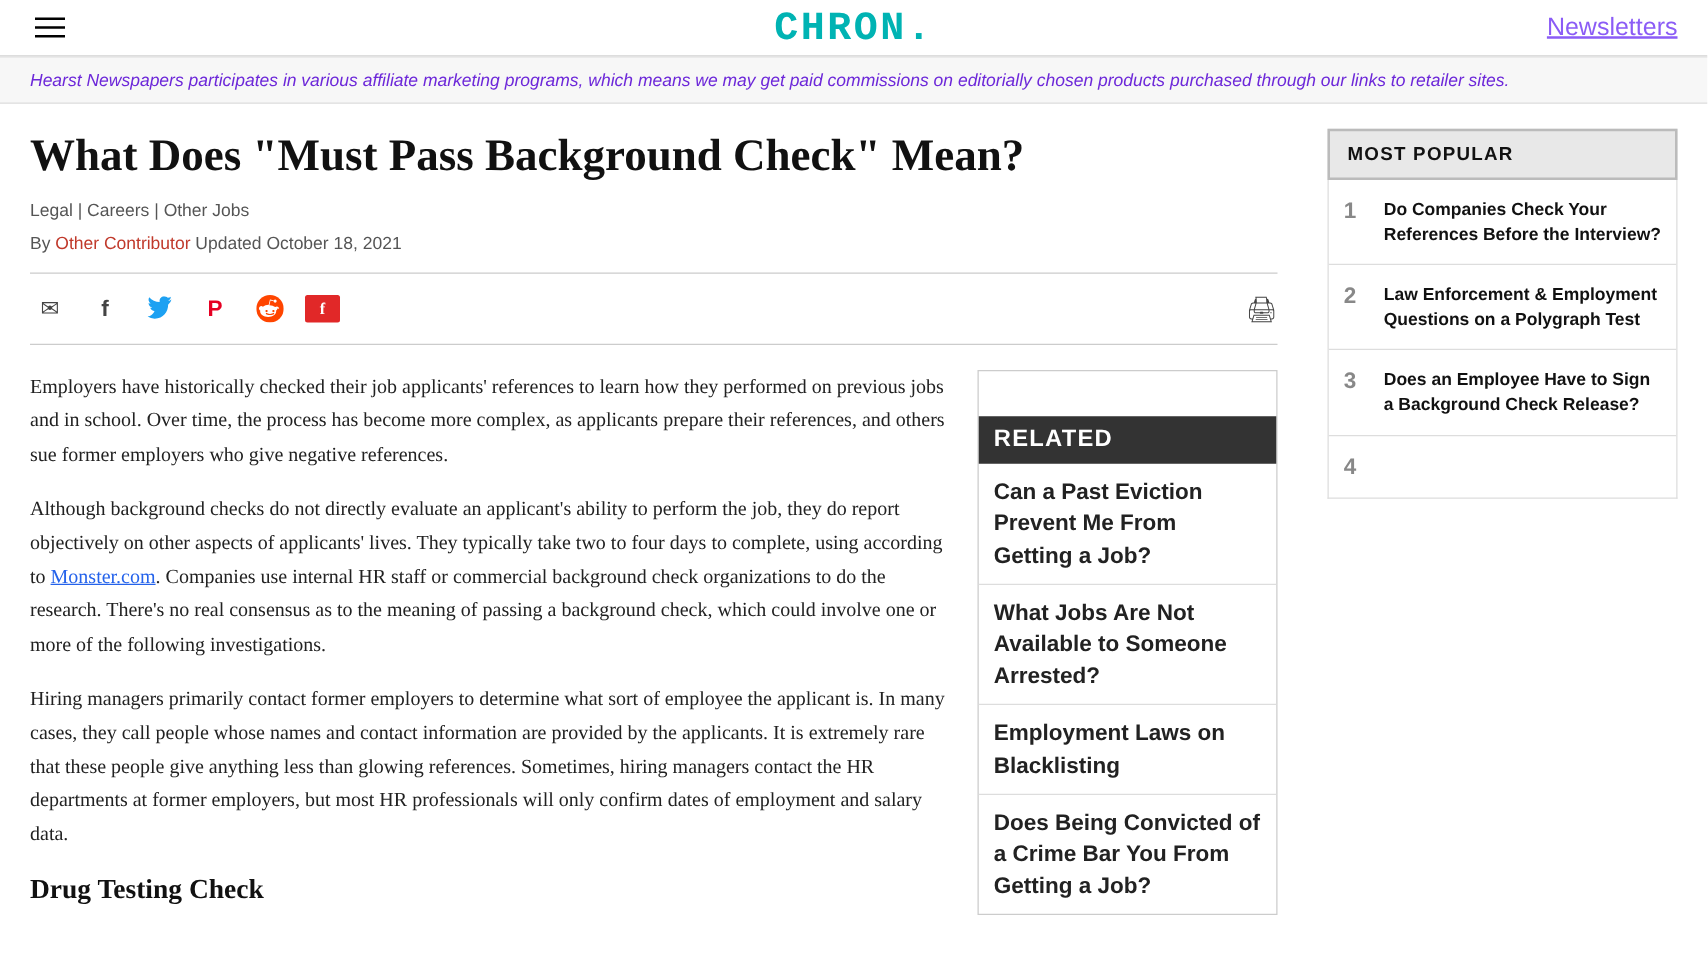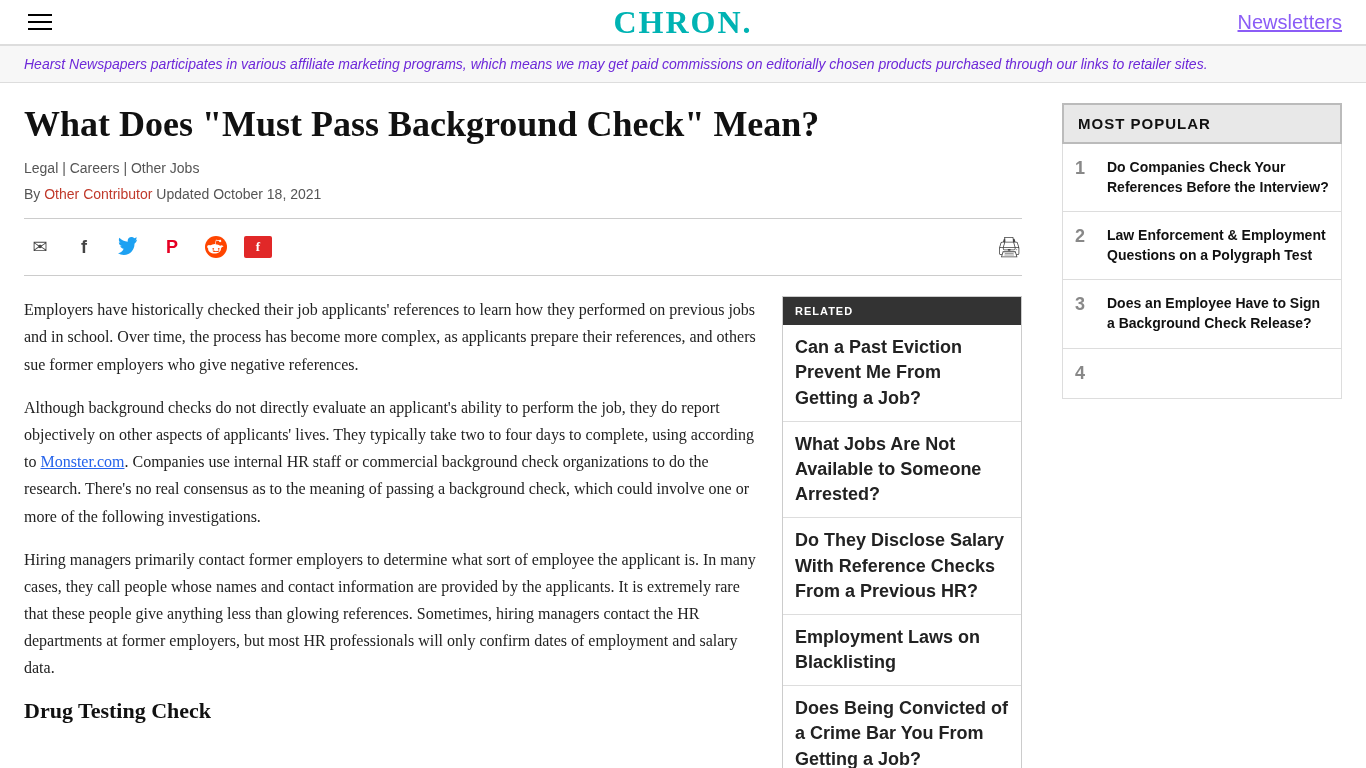--- a/index.html
+++ b/index.html
@@ -11,21 +11,21 @@
       align-items: center;
       justify-content: space-between;
       padding: 10px 24px;
       border-bottom: 1px solid #ddd;
       position: relative;
     }
     .header-logo {
       position: absolute;
       left: 50%;
       transform: translateX(-50%);
-      font-family: Liberation Serif, serif;
+      font-family: Liberation Mono, monospace;
       font-size: 32px;
       font-weight: 900;
       letter-spacing: 2px;
       text-transform: uppercase;
       color: #000;
     }
     .header-logo span {
       color: #00b3b3;
     }
     .hamburger {
@@ -166,25 +166,26 @@
       float: right;
       width: 240px;
       margin: 0 0 20px 24px;
       border: 1px solid #ccc;
       background: #fff;
     }
     .related-header {
       background: #333;
       color: #fff;
       font-family: Arial, sans-serif;
-      font-size: 11px;
+      font-size: 19px;
       font-weight: bold;
       padding: 8px 12px;
       letter-spacing: 1px;
       text-transform: uppercase;
+      margin-top: 36px;
     }
     .related-list {
       list-style: none;
     }
     .related-list li {
       border-bottom: 1px solid #ddd;
       padding: 10px 12px;
     }
     .related-list li:last-child {
       border-bottom: none;
@@ -311,23 +312,20 @@
     <div class="article-body">
 
       <div class="related-box">
         <div class="related-header">RELATED</div>
         <ul class="related-list">
           <li>
             <a href="#">Can a Past Eviction Prevent Me From Getting a Job?</a>
           </li>
           <li>
             <a href="#">What Jobs Are Not Available to Someone Arrested?</a>
-          </li>
-          <li>
-            <a href="#">Do They Disclose Salary With Reference Checks From a Previous HR?</a>
           </li>
           <li>
             <a href="#">Employment Laws on Blacklisting</a>
           </li>
           <li>
             <a href="#">Does Being Convicted of a Crime Bar You From Getting a Job?</a>
           </li>
         </ul>
       </div>
 

